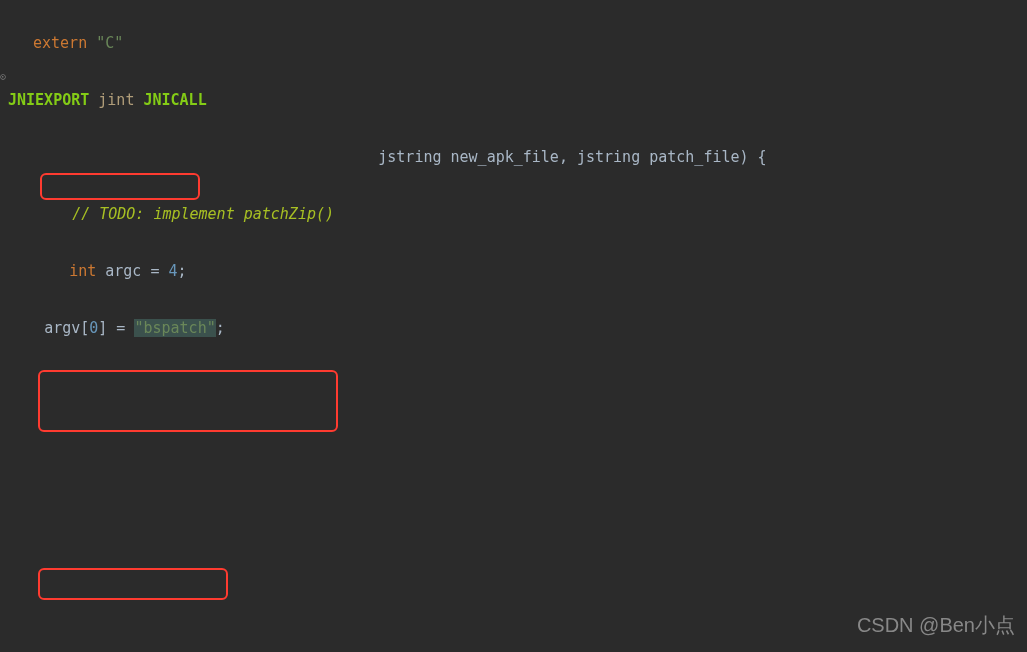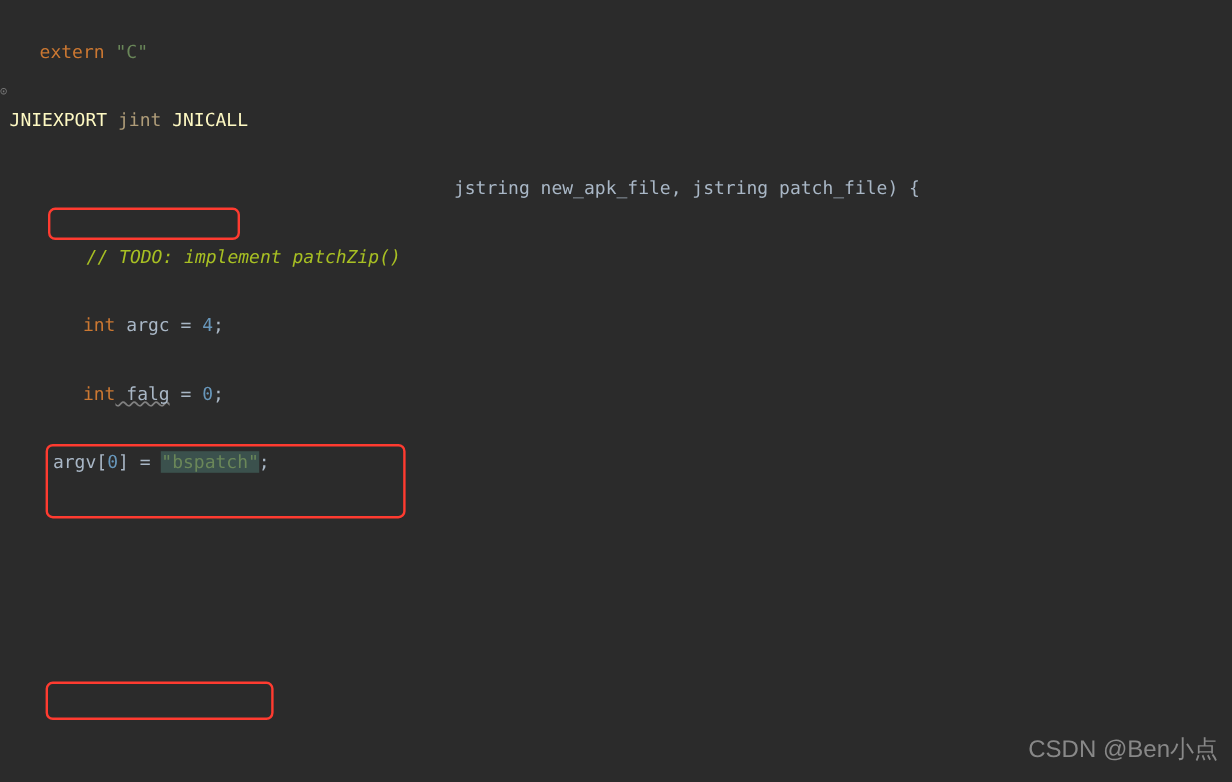--- a/index.html
+++ b/index.html
@@ -28,21 +28,21 @@
     }
     .kw { color: #cc7832; margin-left: 25px; }
     .string { color: #6a8759; }
     .string-bg { background: #3b514d; color: #6a8759; }
     .comment-todo { color: #a8c023; font-style: italic; margin-left: 28px; }
     .number { color: #6897bb; }
     .number-hl { color: #6897bb; background: #3b514d; padding: 0 2px; }
     .func { color: #ffc66d; }
     .param-hint { color: #787878; }
     .type { color: #b09d79; }
-    .macro { color: #fef9c3; }
+    .macro { color: #84cc16; font-weight: bold; }
     .func-name-bg { background: #344134; }
     .class-hint { color: #6b6b6b; }
     .squiggle {
       text-decoration: underline wavy #808080;
       text-decoration-skip-ink: none;
     }
     .highlight-box {
       border: 2.5px solid #ff3b30;
       border-radius: 6px;
       position: absolute;
@@ -68,21 +68,20 @@
   </style>
 </head>
 <body>
 
 <div class="code-container">
 <span class="line"><span class="kw">extern</span> <span class="string">"C"</span></span>
 <span class="line"><span class="macro">JNIEXPORT</span> <span class="type">jint</span> <span class="macro">JNICALL</span></span>
 <span class="line">                                         <span>jstring new_apk_file</span><span>, </span><span>jstring patch_file) {</span></span>
 <span class="line">    <span class="comment-todo">// TODO: implement patchZip()</span></span>
 <span class="line">    <span class="kw">int</span><span> argc = </span><span class="number">4</span><span>;</span></span>
-<span class="line">    <span class="kw">int</span><span class="squiggle"> falg</span><span> = </span><span class="number">0</span><span>;</span></span>
 <span class="line">    <span>argv[</span><span class="number">0</span><span>] = </span><span class="string-bg">"bspatch"</span><span>;</span></span>
 
 
 
 
 
 
 
 
 

